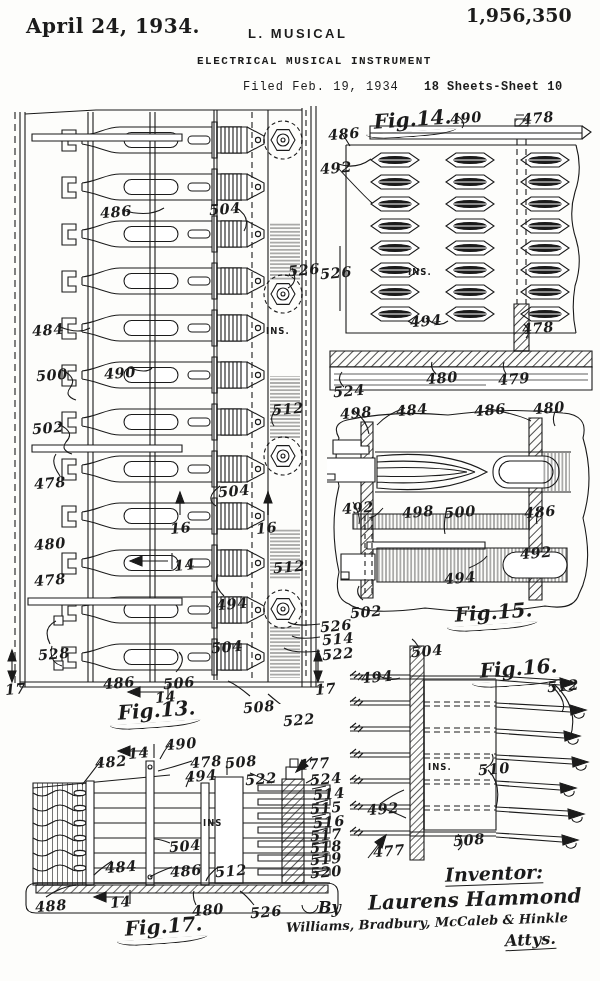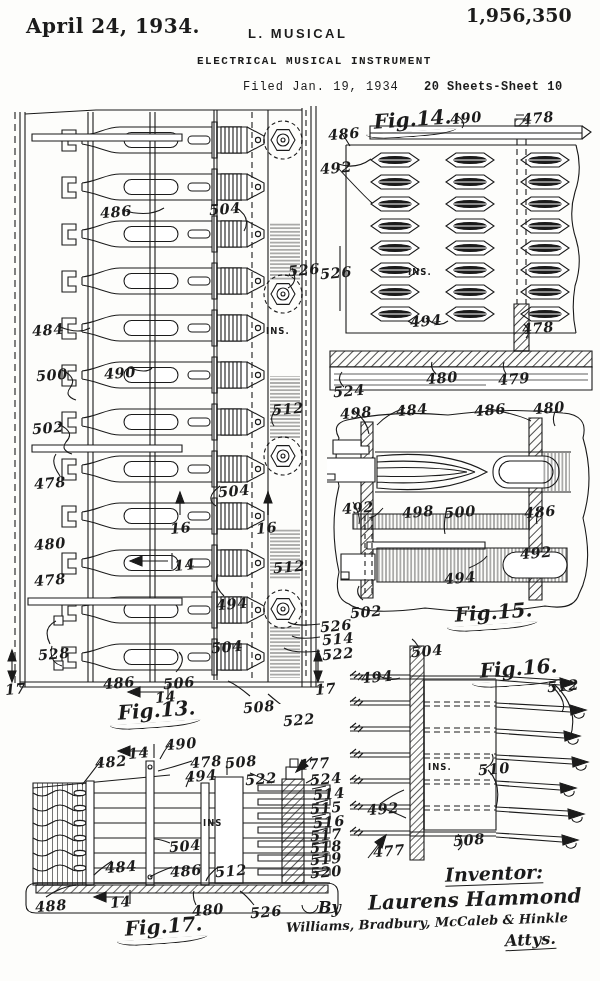--- a/index.html
+++ b/index.html
@@ -25,22 +25,22 @@
 </style>
 </head>
 <body>
 
 <div id="page">
 
   <div class="abs hdr-date" style="left:26px;top:14px">April 24, 1934.</div>
   <div class="abs hdr-name" style="left:248px;top:26px">L. MUSICAL</div>
   <div class="abs hdr-num" style="left:466px;top:4px">1,956,350</div>
   <div class="abs hdr-title" style="left:197px;top:55px">ELECTRICAL MUSICAL INSTRUMENT</div>
-  <div class="abs hdr-filed" style="left:243px;top:80px">Filed Jan. 19, 1934</div>
-  <div class="abs hdr-sheet" style="left:424px;top:80px">20 Sheets-Sheet 10</div>
+  <div class="abs hdr-filed" style="left:243px;top:80px">Filed Feb. 19, 1934</div>
+  <div class="abs hdr-sheet" style="left:424px;top:80px">18 Sheets-Sheet 10</div>
 
   <svg style="left:6px;top:104px" width="334" height="600" viewBox="0 0 334 600" stroke="#1b1b1b" fill="none" stroke-width="1.1">
     <defs>
       <pattern id="p13h" width="6" height="3.6" patternUnits="userSpaceOnUse">
         <line x1="0" y1="1.8" x2="6" y2="1.8" stroke="#1b1b1b" stroke-width="0.7"></line>
       </pattern>
       <g id="row13">
         <path d="M56,-10 h14 v6 h-8 v9 h8 v6 h-14 z"></path>
         <path d="M76,-4 C92,-6 100,-13 114,-13 H236 M76,4 C92,6 100,13 114,13 H236 M76,-4 V4"></path>
         <rect x="118" y="-7.5" width="54" height="15" rx="7.5" fill="#fff"></rect>

